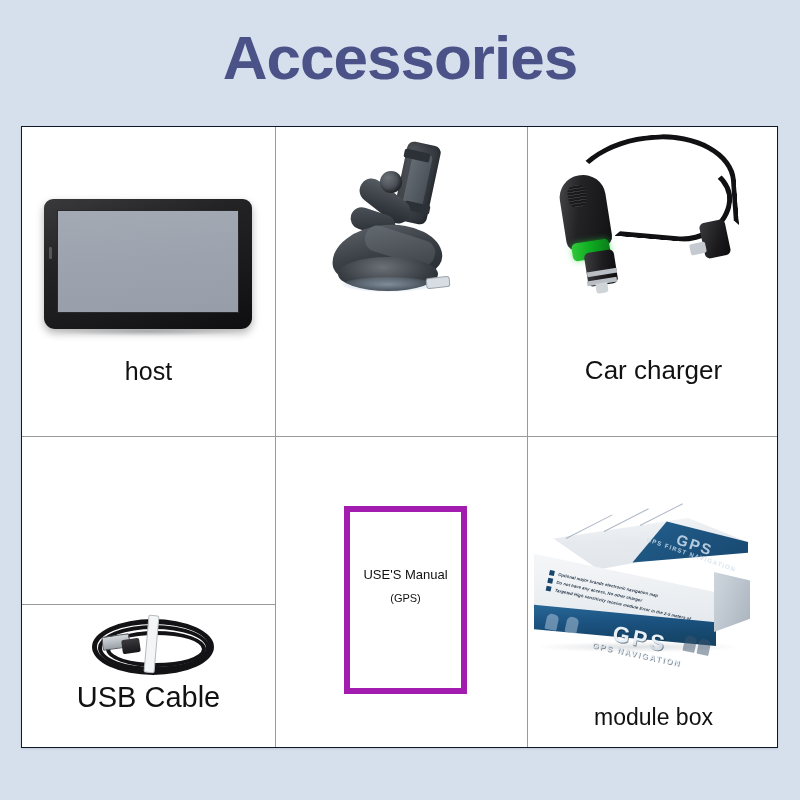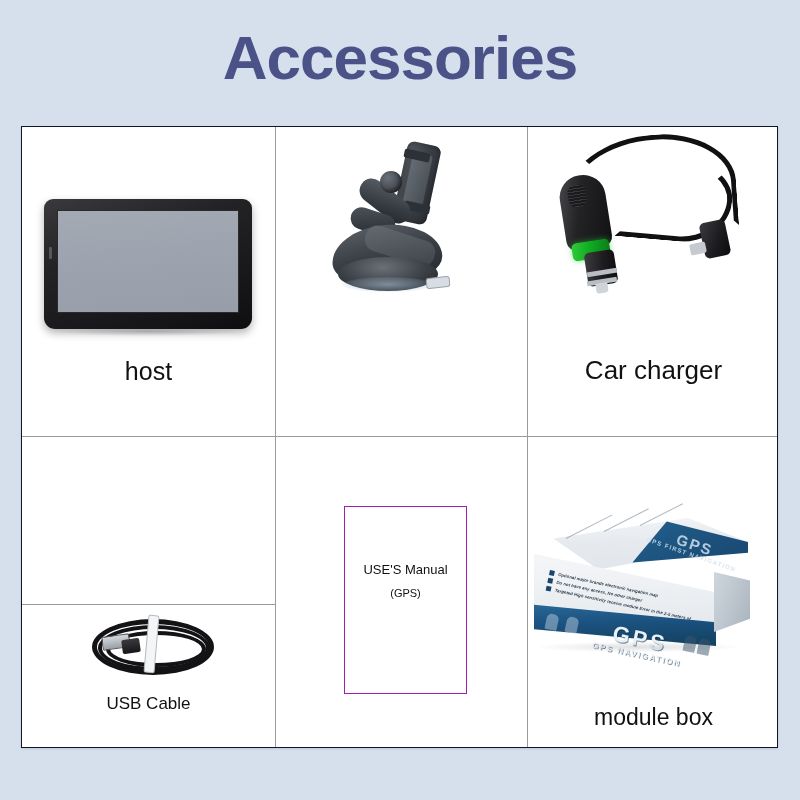--- a/index.html
+++ b/index.html
@@ -92,21 +92,21 @@
   
   #cell-backclip { left: 0px;   top: 310px; width: 253px; height: 167px; }
   #cell-usb      { left: 0px;   top: 478px; width: 253px; height: 144px; }
   #cell-manual   { left: 254px; top: 310px; width: 251px; height: 312px; }
   #cell-box      { left: 506px; top: 310px; width: 251px; height: 312px; }
 
   .cap-host     { top: 230px; font-size: 25px; }
   .cap-bracket  { top: 234px; font-size: 20px; }
   .cap-charger  { top: 228px; font-size: 26px; }
   .cap-backclip { top: 122px; font-size: 23px; }
-  .cap-usb      { top: 89px;  font-size: 17px; }
+  .cap-usb      { top: 76px;  font-size: 29px; }
   .cap-box      { top: 267px; font-size: 23px; }
 
   
   .host-art {
     position: absolute;
     left: 22px;
     top: 72px;
     width: 208px;
     height: 130px;
   }
@@ -453,21 +453,21 @@
     border-radius: 2px;
     transform: rotate(-8deg);
   }
   #manual-sheet {
     position: absolute;
     left: 344px;
     top: 506px;
     width: 123px;
     height: 188px;
     background: #ffffff;
-    border: 1px solid #a21caf;
+    border: 6px solid #a21caf;
     box-sizing: border-box;
   }
   .manual-title {
     position: absolute;
     left: 0; right: 0;
     top: 55px;
     text-align: center;
     font-size: 13px;
     color: #111;
     font-weight: 400;

